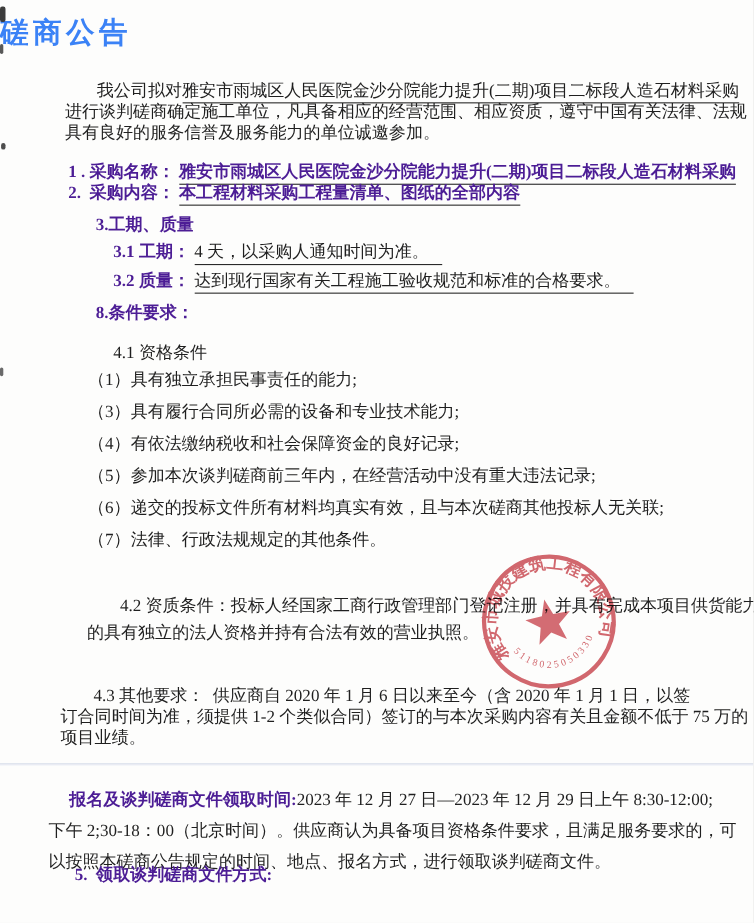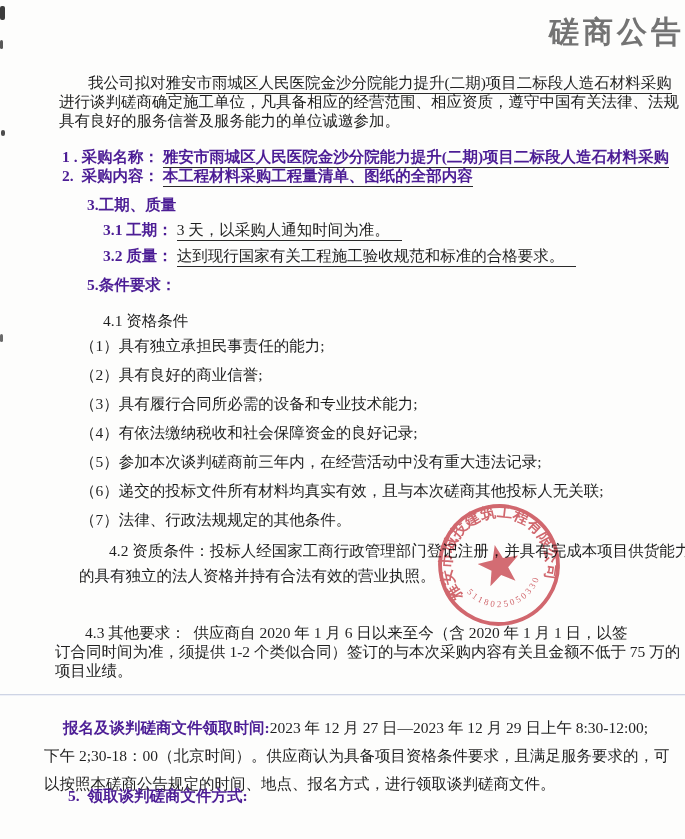--- a/index.html
+++ b/index.html
@@ -14,25 +14,25 @@
     font-family: "Liberation Serif", "DejaVu Serif", serif;
     color: #1f1f1f;
     font-size: 15.5px;
   }
   .abs { position: absolute; }
   .line { white-space: pre; }
   .b { font-weight: bold; color: #4c1d95; }
   .u { border-bottom: 1.4px solid #2a2a2a; padding-bottom: 2px; }
   .title {
     left: 0; right: 0; top: 12px;
-    text-align: right;
-    font-size: 30px;
+    text-align: left;
+    font-size: 26px;
     font-weight: bold;
     letter-spacing: 4px;
-    color: #737373;
+    color: #3b82f6;
   }
   .intro { left: 59px; top: 73px; width: 585px; line-height: 19px; }
   .intro .first { text-indent: 0; }
   .intro .lead { padding-left: 29px; margin-top: 8px; }
   .items12 { left: 62px; top: 148px; line-height: 18.5px; }
   .sec3 { left: 87px; top: 195px; line-height: 20px; }
   .s31 { left: 103px; top: 220px; line-height: 20px; }
   .s32 { left: 103px; top: 246px; line-height: 20px; }
   .sec4 { left: 87px; top: 275px; line-height: 20px; }
   .s41 { left: 103px; top: 311px; line-height: 20px; }
@@ -78,31 +78,30 @@
     <div class="line">具有良好的服务信誉及服务能力的单位诚邀参加。</div>
   </div>
 
   <div class="abs items12">
     <div class="line"><span class="b">1 . 采购名称： </span><span class="b u">雅安市雨城区人民医院金沙分院能力提升(二期)项目二标段人造石材料采购</span></div>
     <div class="line"><span class="b">2.  采购内容： </span><span class="b u">本工程材料采购工程量清单、图纸的全部内容</span></div>
   </div>
 
   <div class="abs sec3 line b">3.工期、质量</div>
 
-  <div class="abs s31 line"><span class="b">3.1 工期： </span><span class="u pad-end">3 天，以采购人通知时间为准。</span></div>
+  <div class="abs s31 line"><span class="b">3.1 工期： </span><span class="u pad-end">4 天，以采购人通知时间为准。</span></div>
 
   <div class="abs s32 line"><span class="b">3.2 质量： </span><span class="u pad-end">达到现行国家有关工程施工验收规范和标准的合格要求。</span></div>
 
-  <div class="abs sec4 line b">5.条件要求：</div>
+  <div class="abs sec4 line b">8.条件要求：</div>
 
   <div class="abs s41 line">4.1 资格条件</div>
 
   <div class="abs conds">
     <div class="line">（1）具有独立承担民事责任的能力;</div>
-    <div class="line">（2）具有良好的商业信誉;</div>
     <div class="line">（3）具有履行合同所必需的设备和专业技术能力;</div>
     <div class="line">（4）有依法缴纳税收和社会保障资金的良好记录;</div>
     <div class="line">（5）参加本次谈判磋商前三年内，在经营活动中没有重大违法记录;</div>
     <div class="line">（6）递交的投标文件所有材料均真实有效，且与本次磋商其他投标人无关联;</div>
     <div class="line">（7）法律、行政法规规定的其他条件。</div>
   </div>
 
   <div class="abs s42">
     <div class="line ind">4.2 资质条件：投标人经国家工商行政管理部门登记注册，并具有完成本项目供货能力</div>
     <div class="line">的具有独立的法人资格并持有合法有效的营业执照。</div>

